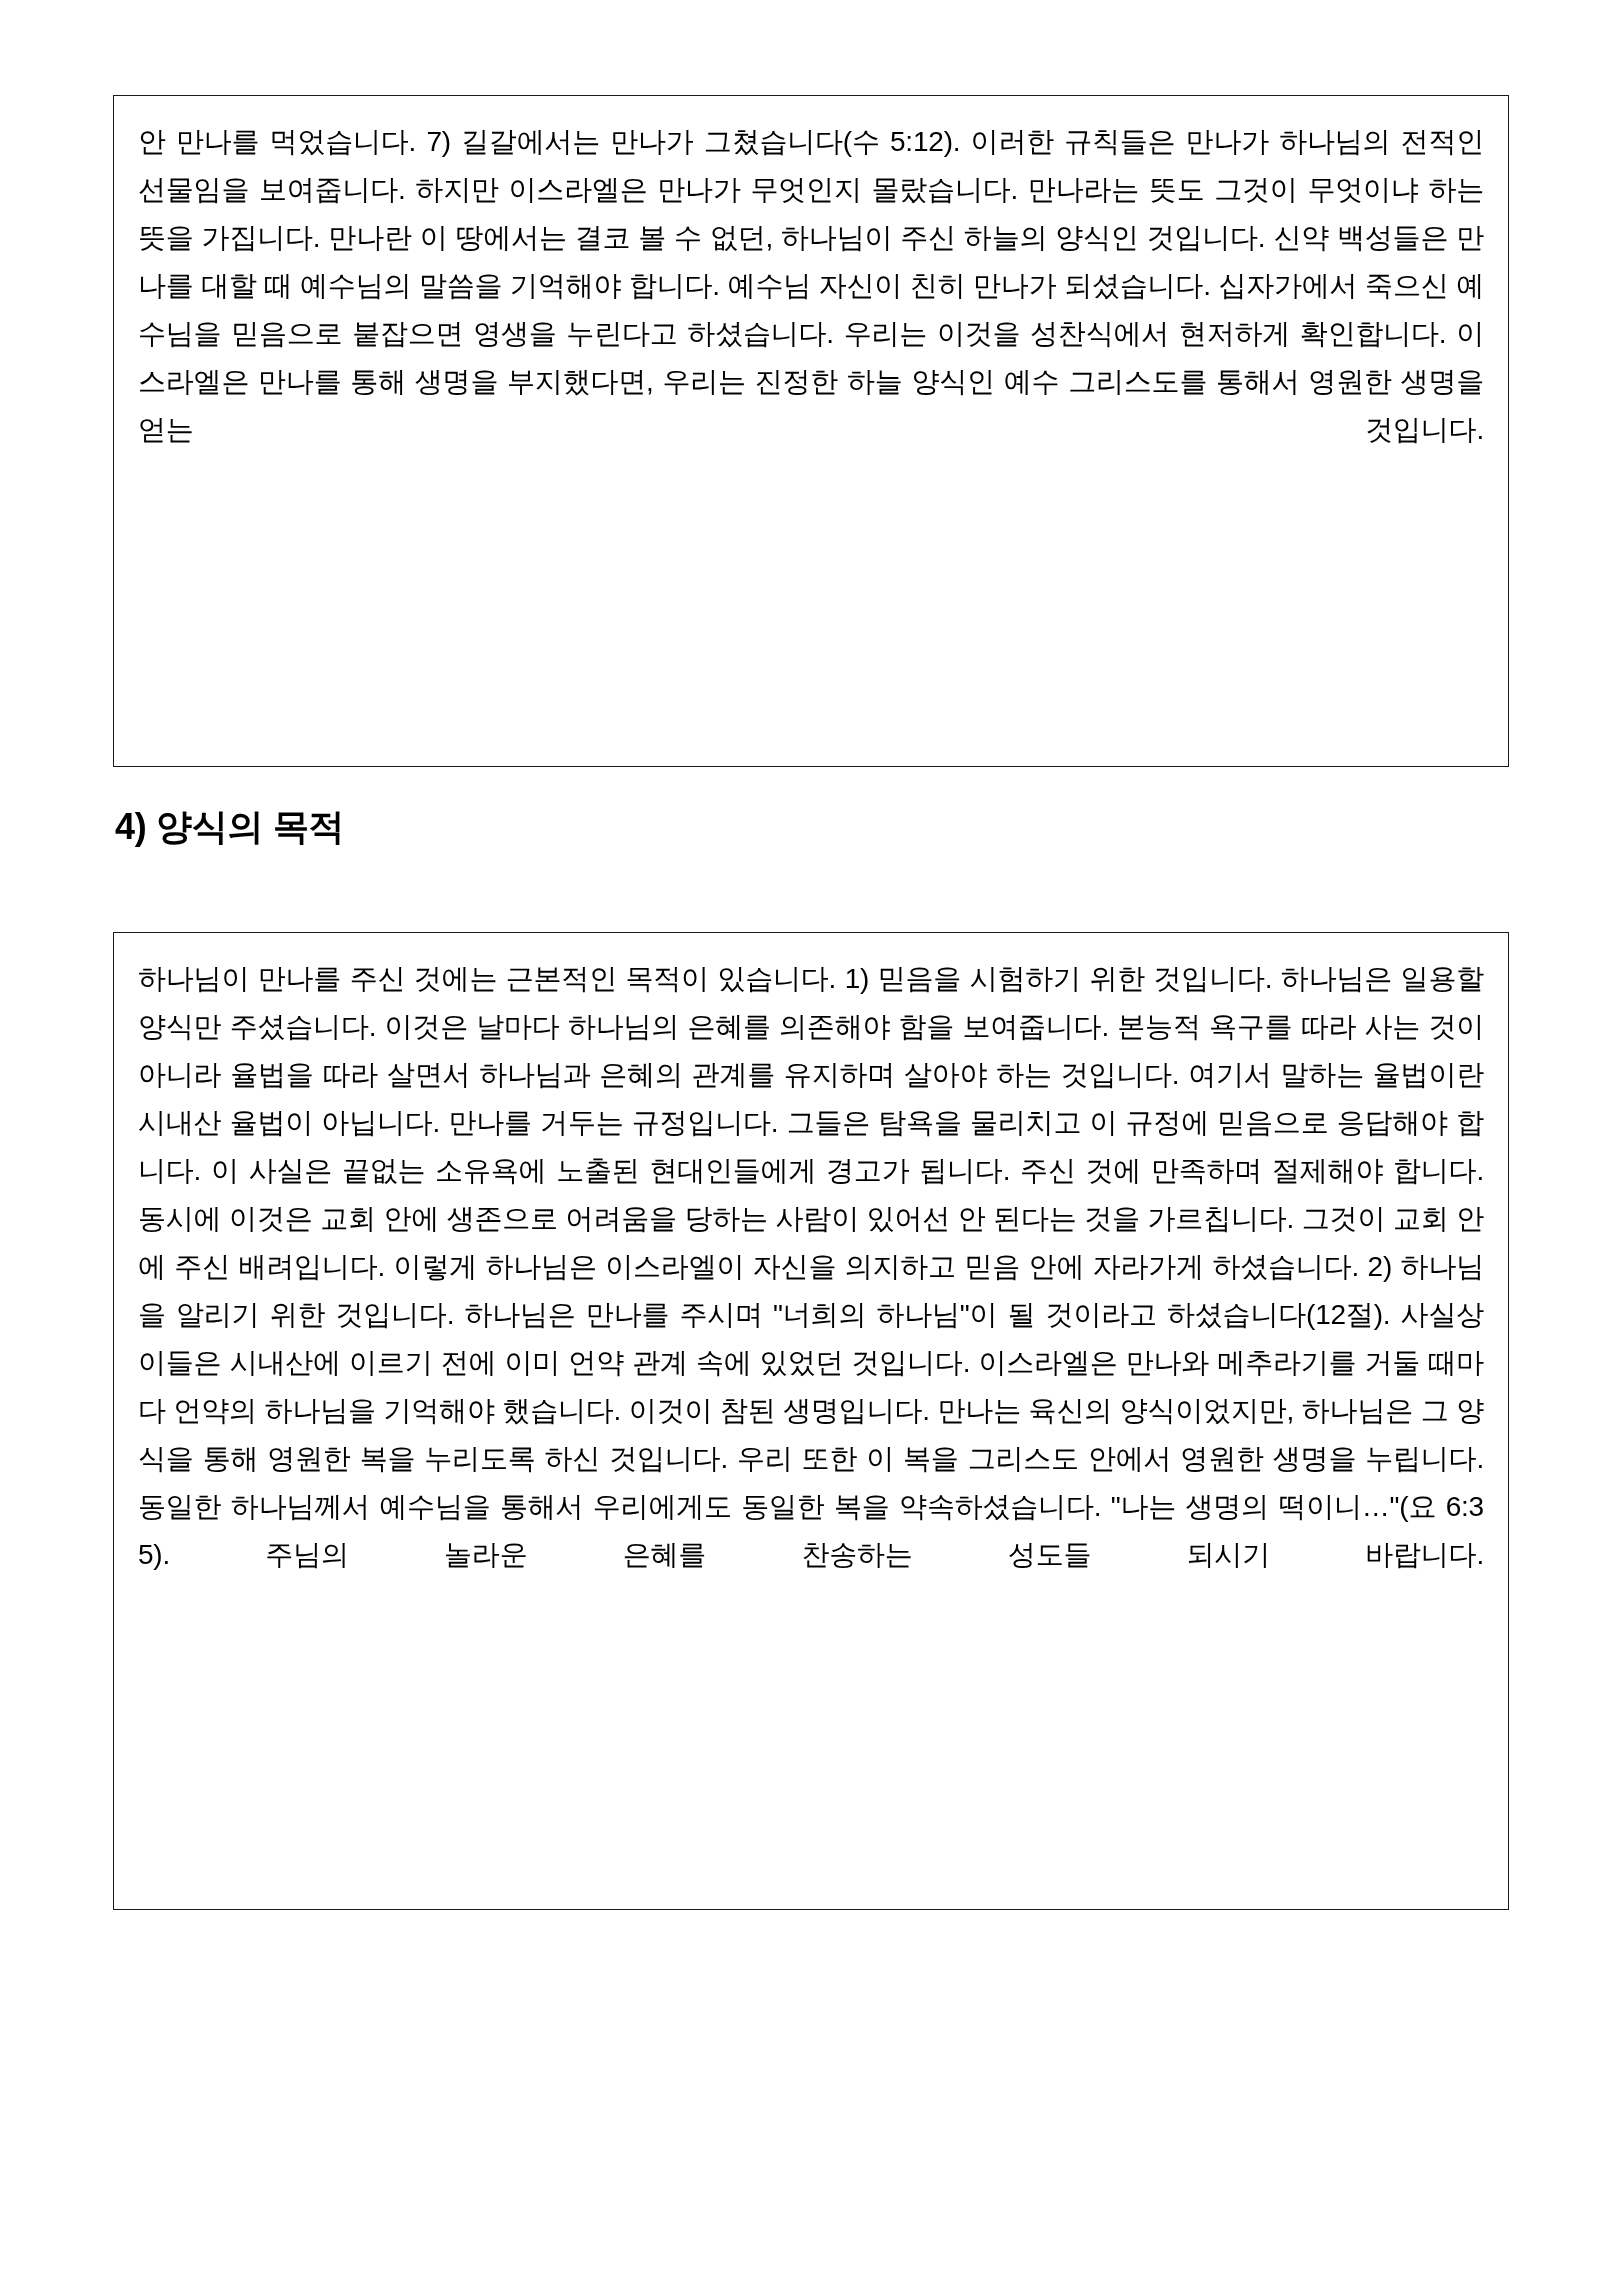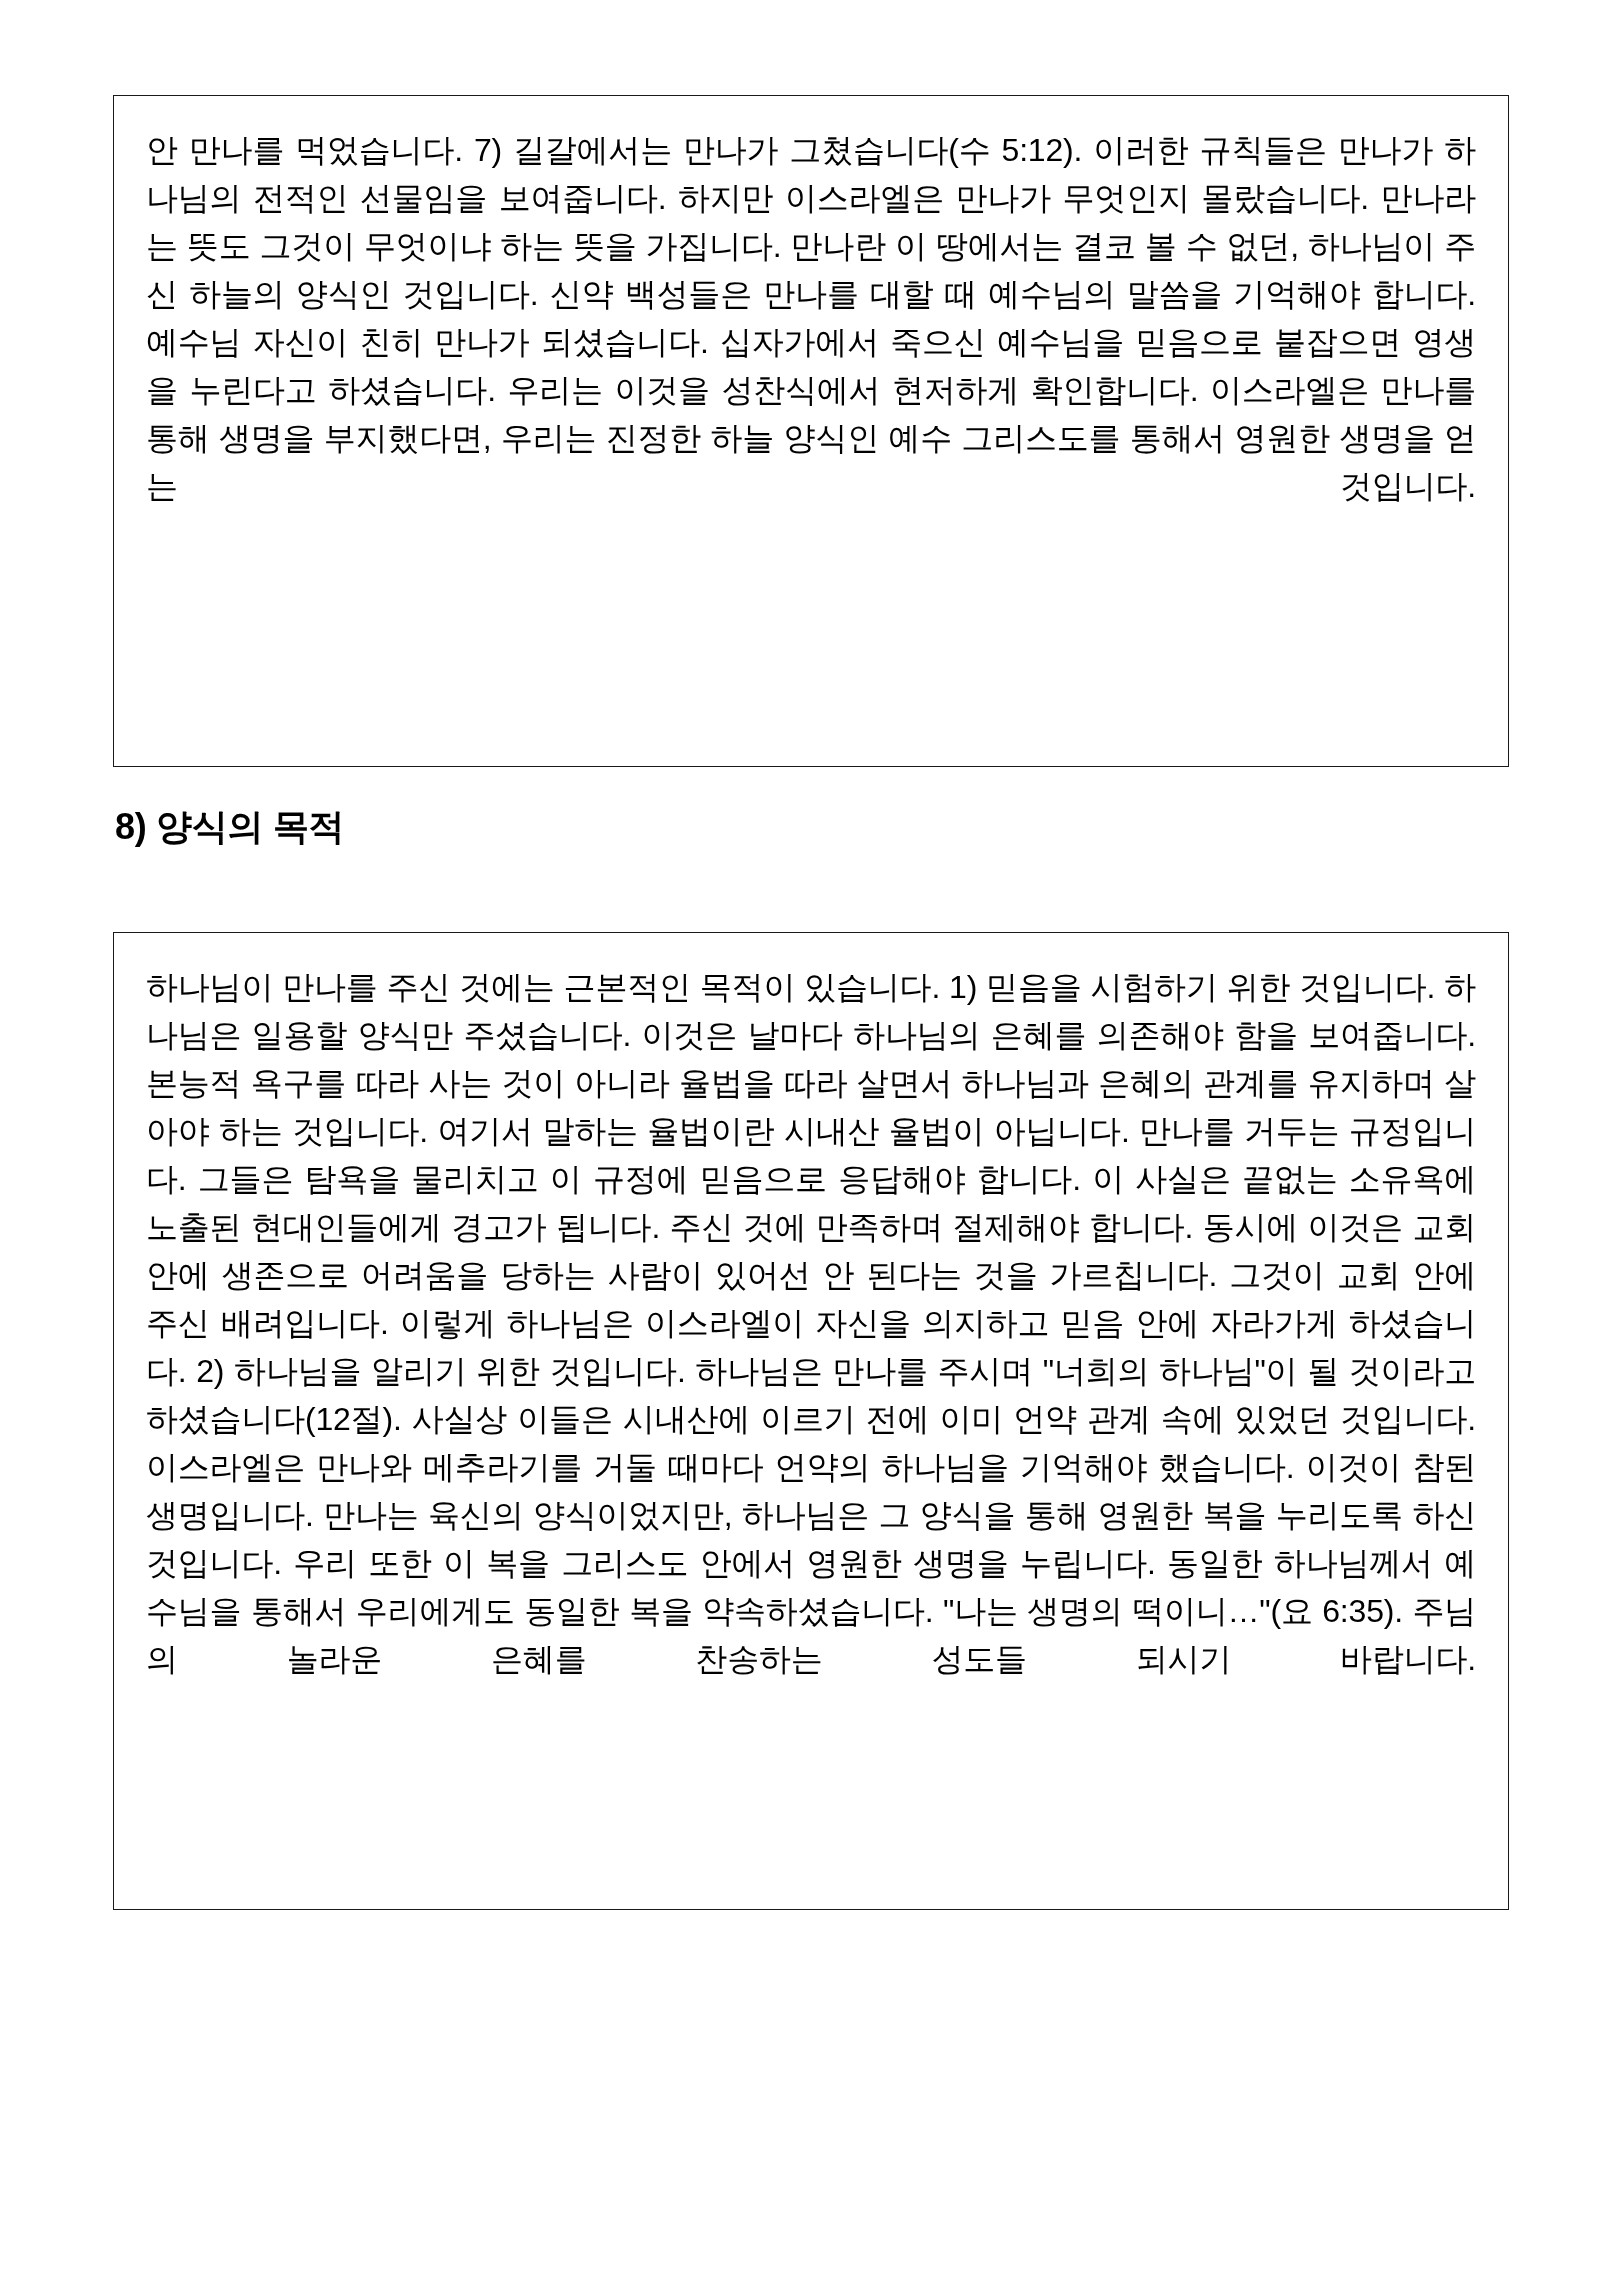--- a/index.html
+++ b/index.html
@@ -32,22 +32,22 @@
     border: 1.6px solid #1a1a1a;
     background: #ffffff;
     box-sizing: border-box;
     padding: 18px 20px 16px 20px;
   }
 
   #box-one  { top: 95px;  height: 672px; }
   #box-two  { top: 932px; height: 978px; }
 
   .para {
-    margin: 12px;
-    font-size: 32px;
+    margin: 4px;
+    font-size: 28px;
     line-height: 48px;
     letter-spacing: -0.2px;
     text-align: justify;
     text-justify: inter-character;
     word-break: break-all;
     font-weight: 400;
     color: #000000;
   }
 
   
@@ -73,20 +73,20 @@
 </style>
 </head>
 <body>
 
 <div class="page">
 
   <div class="text-box" id="box-one">
     <p class="para">안 만나를 먹었습니다. 7) 길갈에서는 만나가 그쳤습니다(수 5:12). 이러한 규칙들은 만나가 하나님의 전적인 선물임을 보여줍니다. 하지만 이스라엘은 만나가 무엇인지 몰랐습니다. 만나라는 뜻도 그것이 무엇이냐 하는 뜻을 가집니다. 만나란 이 땅에서는 결코 볼 수 없던, 하나님이 주신 하늘의 양식인 것입니다. 신약 백성들은 만나를 대할 때 예수님의 말씀을 기억해야 합니다. 예수님 자신이 친히 만나가 되셨습니다. 십자가에서 죽으신 예수님을 믿음으로 붙잡으면 영생을 누린다고 하셨습니다. 우리는 이것을 성찬식에서 현저하게 확인합니다. 이스라엘은 만나를 통해 생명을 부지했다면, 우리는 진정한 하늘 양식인 예수 그리스도를 통해서 영원한 생명을 얻는 것입니다.</p>
   </div>
 
-  <h2 class="section-heading">8) 양식의 목적</h2>
+  <h2 class="section-heading">4) 양식의 목적</h2>
 
   <div class="text-box" id="box-two">
     <p class="para">하나님이 만나를 주신 것에는 근본적인 목적이 있습니다. 1) 믿음을 시험하기 위한 것입니다. 하나님은 일용할 양식만 주셨습니다. 이것은 날마다 하나님의 은혜를 의존해야 함을 보여줍니다. 본능적 욕구를 따라 사는 것이 아니라 율법을 따라 살면서 하나님과 은혜의 관계를 유지하며 살아야 하는 것입니다. 여기서 말하는 율법이란 시내산 율법이 아닙니다. 만나를 거두는 규정입니다. 그들은 탐욕을 물리치고 이 규정에 믿음으로 응답해야 합니다. 이 사실은 끝없는 소유욕에 노출된 현대인들에게 경고가 됩니다. 주신 것에 만족하며 절제해야 합니다. 동시에 이것은 교회 안에 생존으로 어려움을 당하는 사람이 있어선 안 된다는 것을 가르칩니다. 그것이 교회 안에 주신 배려입니다. 이렇게 하나님은 이스라엘이 자신을 의지하고 믿음 안에 자라가게 하셨습니다. 2) 하나님을 알리기 위한 것입니다. 하나님은 만나를 주시며 "너희의 하나님"이 될 것이라고 하셨습니다(12절). 사실상 이들은 시내산에 이르기 전에 이미 언약 관계 속에 있었던 것입니다. 이스라엘은 만나와 메추라기를 거둘 때마다 언약의 하나님을 기억해야 했습니다. 이것이 참된 생명입니다. 만나는 육신의 양식이었지만, 하나님은 그 양식을 통해 영원한 복을 누리도록 하신 것입니다. 우리 또한 이 복을 그리스도 안에서 영원한 생명을 누립니다. 동일한 하나님께서 예수님을 통해서 우리에게도 동일한 복을 약속하셨습니다. "나는 생명의 떡이니…"(요 6:35). 주님의 놀라운 은혜를 찬송하는 성도들 되시기 바랍니다.</p>
   </div>
 
 </div>
 
 
 </body></html>

